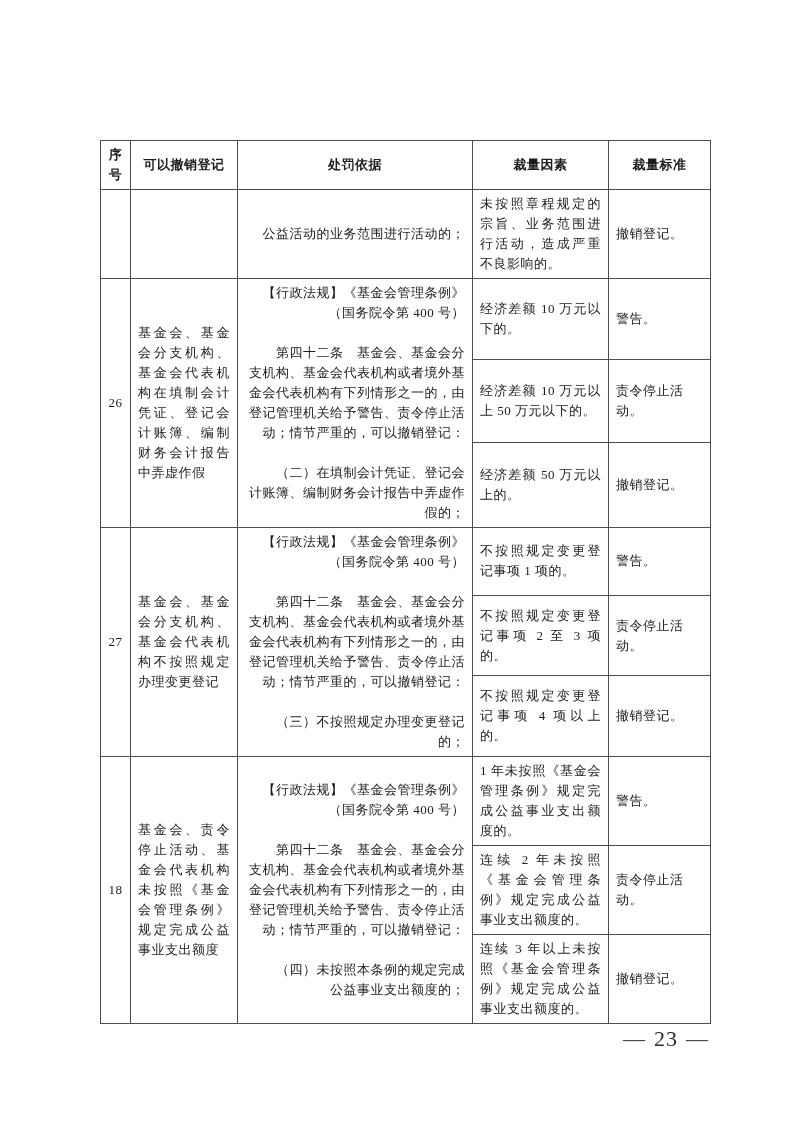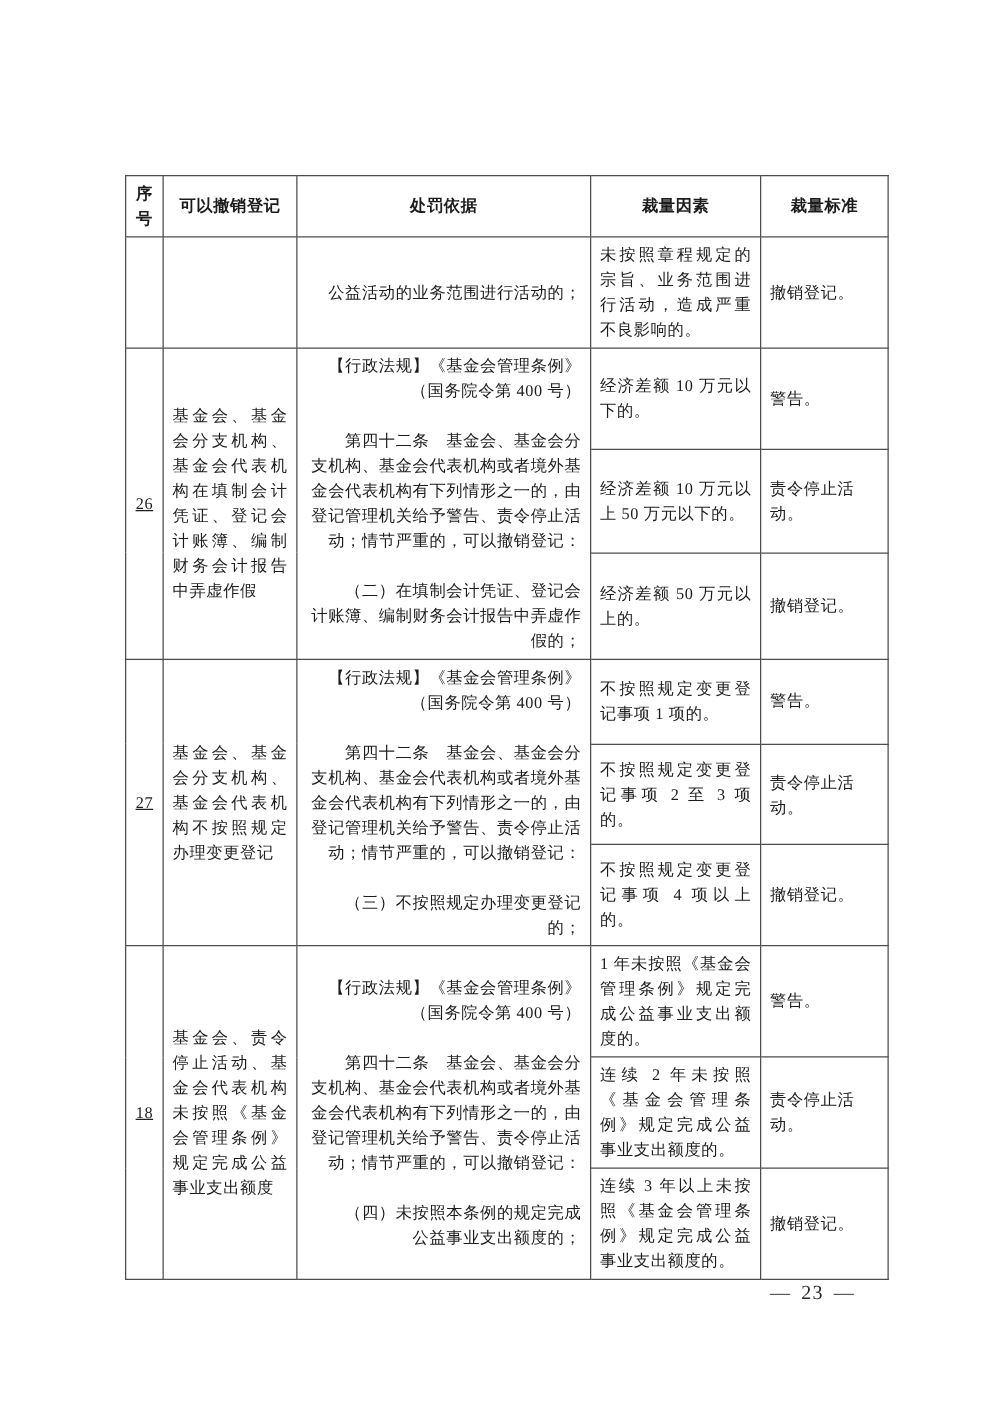--- a/index.html
+++ b/index.html
@@ -39,21 +39,20 @@
     text-align: center;
     font-size: 14px;
     line-height: 19px;
     letter-spacing: 1px;
     padding: 2px 2px;
   }
   td.seq {
     text-align: center;
     font-size: 14px;
     letter-spacing: 0;
-    text-decoration: underline;
   }
   td.name {
     text-align: justify;
     text-justify: inter-ideograph;
     line-height: 21px;
     padding: 4px 5px 4px 7px;
     border-radius: 14px;
   }
   td.basis {
     vertical-align: middle;
@@ -76,24 +75,24 @@
   tr.h-26c  { height: 80px; }
   tr.h-27a  { height: 58px; }
   tr.h-27b  { height: 57px; }
   tr.h-27c  { height: 60px; }
   tr.h-28a  { height: 75px; }
   tr.h-28b  { height: 78px; }
   tr.h-28c  { height: 87px; }
   .page-number {
     position: absolute;
     top: 1026px;
-    left: 590px;
+    left: 606px;
     width: 120px;
     text-align: center;
-    font-size: 16px;
+    font-size: 22px;
     letter-spacing: 1px;
     color: #2a2a2a;
     white-space: nowrap;
   }
   .page-number .dash { padding: 0 8px; color: #3a3a3a; }
 </style>
 </head>
 <body>
 
 <div class="page">

